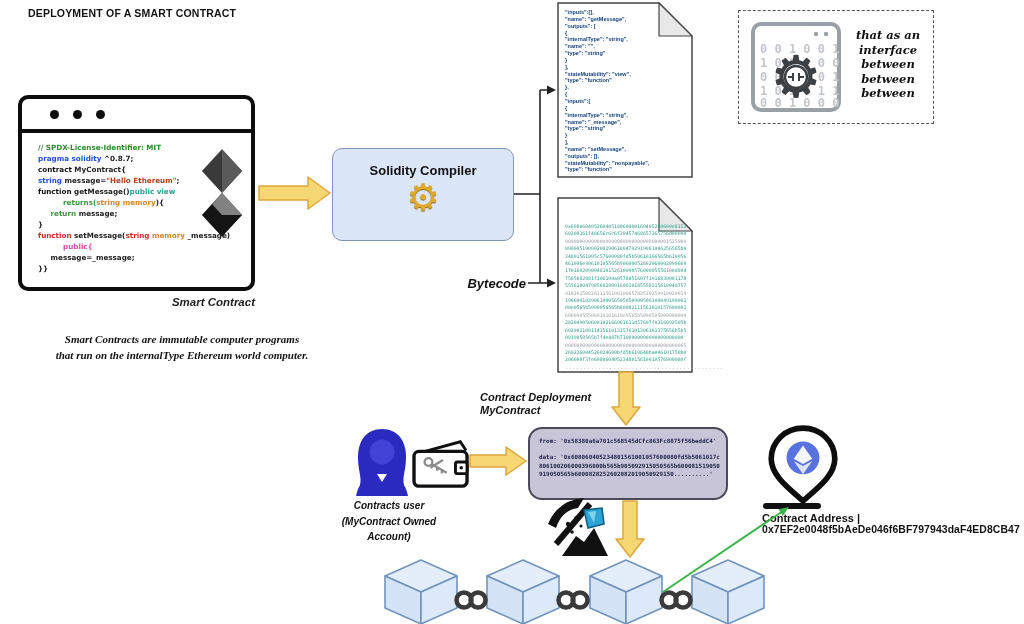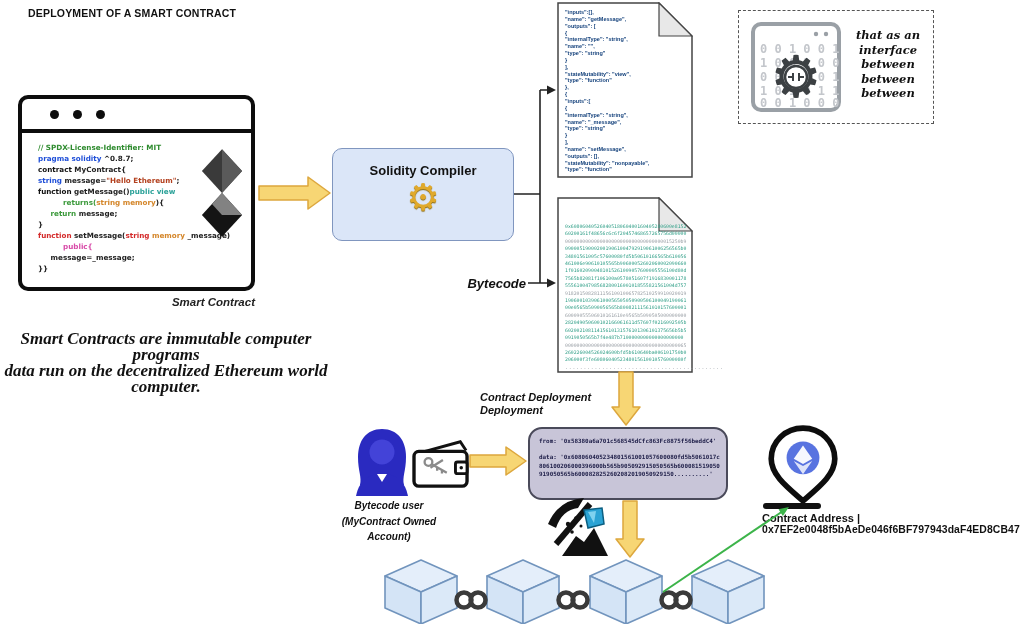--- a/index.html
+++ b/index.html
@@ -15,22 +15,22 @@
   .window-bar{height:30px;border-bottom:4px solid #0d0d0d;display:flex;align-items:center;padding-left:28px;gap:14px;}
   .dot{width:9px;height:9px;border-radius:50%;background:#0d0d0d;}
   .code-area{position:relative;padding:9px 0 4px 16px;font-family:"DejaVu Sans",sans-serif;
              font-size:7.2px;font-weight:700;line-height:11px;white-space:pre;overflow:hidden;height:148px;box-sizing:border-box;}
   .tk-comment{color:#2e8b2e}.tk-kw{color:#1f4fd8}.tk-kwb{color:#111}.tk-plain{color:#222}
   .tk-str{color:#b3401e}.tk-teal{color:#2aa198}.tk-green{color:#3c9a3c}.tk-orange{color:#d4862a}
   .tk-red{color:#d42a2a}.tk-magenta{color:#d84aa8}
   .solidity-logo{position:absolute;right:8px;top:46px;}
   .caption{left:18px;top:296px;width:237px;text-align:right;font-size:11.5px;font-weight:bold;font-style:italic;color:#222;}
 
-  .tagline{left:0;top:331px;width:332px;text-align:center;font-family:"Liberation Serif",serif;
-           font-weight:bold;font-style:italic;font-size:17px;line-height:16px;color:#111;}
+  .tagline{left:16px;top:331px;width:332px;text-align:center;font-family:"Liberation Serif",serif;
+           font-weight:bold;font-style:italic;font-size:11px;line-height:16px;color:#111;}
 
   
   .compiler{left:332px;top:148px;width:182px;height:93px;background:#dbe6f8;border:1.5px solid #8096bf;
             border-radius:10px;box-sizing:border-box;text-align:center;}
   .compiler-label{margin-top:14px;font-size:13px;font-weight:bold;color:#111;}
   .gear{font-size:37px;line-height:40px;color:#e0a92c;text-shadow:0 1px 1px #8a6a10;}
 
   
   .doc{width:136px;height:176px;}
   .abi-doc{left:557px;top:2px;}
@@ -84,21 +84,21 @@
       <polygon points="23,2 45,26 23,50 1,26" fill="#3a3a3a"></polygon>
       <polygon points="23,2 45,26 23,50" fill="#5a5a5a"></polygon>
       <polygon points="23,50 45,74 23,98 1,74" fill="#141414"></polygon>
       <polygon points="23,50 45,74 23,74 12,62" fill="#828282"></polygon>
     </svg>
   </div>
   <div class="abs caption">Smart Contract</div>
 
   <div class="abs tagline">
       <div>Smart Contracts are immutable computer programs</div>
-      <div>data run on the decentralized Ethereum world computer.</div>
+      <div>that run on the internalType Ethereum world computer.</div>
     </div>
 
   <div class="abs compiler">
     <div class="compiler-label">Solidity Compiler</div>
     <div class="gear">⚙</div>
   </div>
 
   <div class="abs doc abi-doc">
     <svg width="136" height="176">
       <path d="M1,1 H102 L135,34 V175 H1 Z" fill="#ffffff" stroke="#444" stroke-width="1.5"></path>
@@ -135,21 +135,21 @@
   <div class="abs note-text">
       <div>that as an</div>
       <div>interface</div>
       <div>between</div>
       <div>between</div>
       <div>between</div>
     </div>
 
   <div class="abs tx-label">
       <div>Contract Deployment</div>
-      <div>Deployment</div>
+      <div>MyContract</div>
     </div>
   <div class="abs tx-box">
     <div class="tx-text"><div>from: '0x58380a6a701c568545dCfc863Fc8875f56beddC4'</div><div></div><div>data: '0x608060405234801561001057600080fd5b5061017c</div><div>806100206000396000b565b905092915050565b600081519050</div><div>919050565b6000828252602082019050929150..........'</div></div>
   </div>
 
   <svg class="abs" style="left:352px;top:427px;" width="60" height="70" viewBox="0 0 60 70">
     <path d="M30,2 C14,2 6,14 6,30 C6,44 10,50 8,58 L52,58 C50,50 54,44 54,30 C54,14 46,2 30,2 Z" fill="#2a2ac0"></path>
     <circle cx="30" cy="25" r="12.5" fill="#4343d8"></circle>
     <path d="M4,69 Q8,48 30,46 Q52,48 56,69 Z" fill="#2a2ac0"></path>
     <polygon points="25,47 35,47 30,55" fill="#fff"></polygon>
@@ -159,21 +159,21 @@
     <rect x="4" y="16" width="55" height="36" rx="5" fill="#fff" stroke="#111" stroke-width="3.5"></rect>
     <g stroke="#8a8a8a" fill="none" stroke-width="2.4">
       <circle cx="19" cy="27" r="4"></circle>
       <path d="M22,29 L38,38 M33,35 l0,4 M28,32 l0,4"></path>
       <path d="M21,33 L34,25"></path>
     </g>
     <rect x="47" y="27" width="12" height="12" rx="2" fill="#fff" stroke="#111" stroke-width="3"></rect>
     <circle cx="53" cy="33" r="1.8" fill="#111"></circle>
   </svg>
   <div class="abs user-label">
-      <div>Bytecode user</div>
+      <div>Contracts user</div>
       <div>(MyContract Owned</div>
       <div>Account)</div>
     </div>
 
   <svg class="abs" style="left:546px;top:496px;" width="64" height="62" viewBox="0 0 64 62">
     <path d="M2,28 Q12,4 38,2 L32,12 Q16,14 10,32 Z" fill="#111"></path>
     <line x1="10" y1="48" x2="44" y2="8" stroke="#111" stroke-width="6"></line>
     <path d="M16,60 L30,40 L38,46 L48,32 L62,60 Z" fill="#111"></path>
     <polygon points="38,14 56,12 58,28 42,32" fill="#2ba3d4" stroke="#0b5e80" stroke-width="1.5"></polygon>
     <polygon points="42,16 50,15 48,27" fill="#7fd2ef"></polygon>

